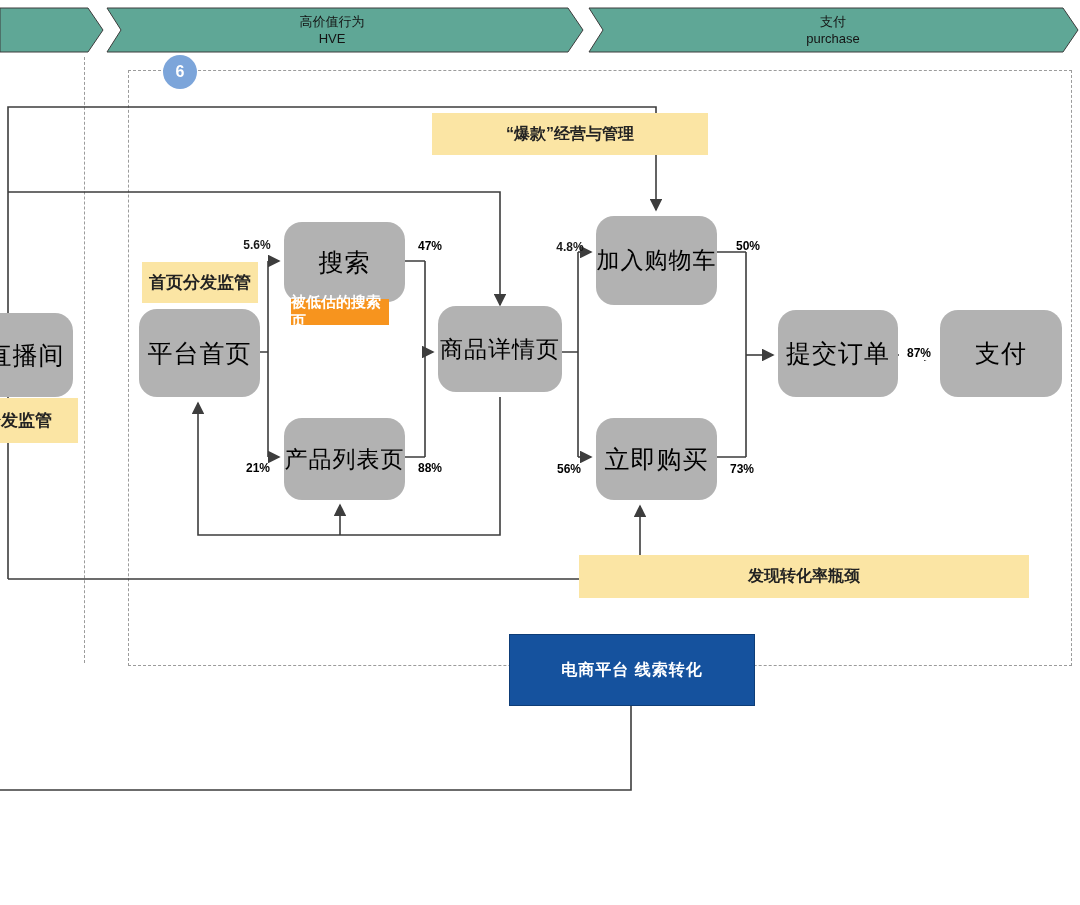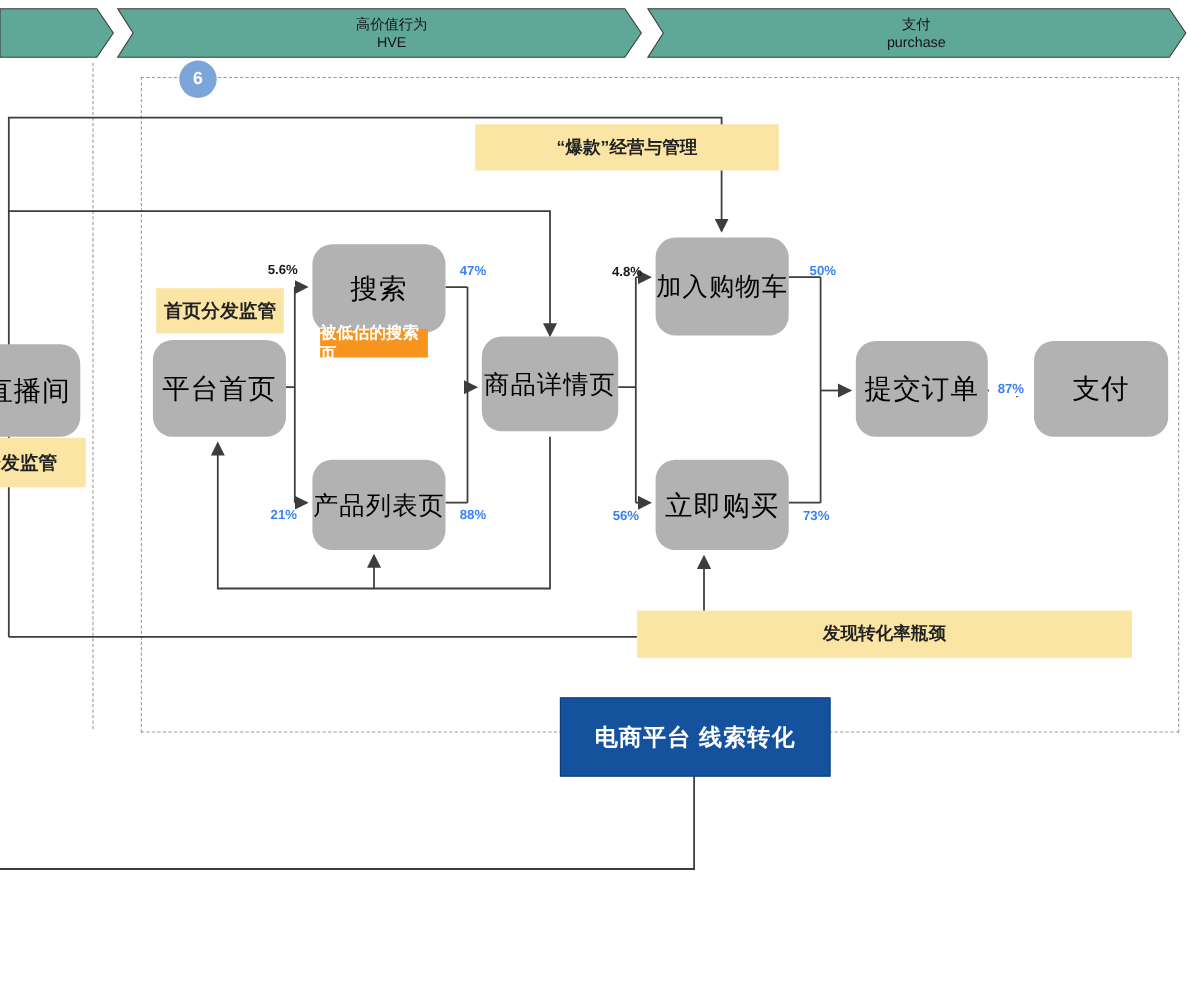--- a/index.html
+++ b/index.html
@@ -31,27 +31,27 @@
   }
   .ann.wide{font-size:16px;}
   .orange{
     position:absolute;z-index:3;background:#f7941e;color:#ffffff;
     display:flex;align-items:center;justify-content:center;
     font-size:15px;font-weight:700;
   }
   .blue-box{
     position:absolute;z-index:2;background:#15529e;border:1px solid #0e3d77;
     color:#ffffff;display:flex;align-items:center;justify-content:center;
-    font-size:21px;font-weight:700;letter-spacing:1px;
+    font-size:16px;font-weight:700;letter-spacing:1px;
   }
   .metric{
     position:absolute;z-index:3;font-size:12px;font-weight:700;
     text-align:center;white-space:nowrap;
   }
-  .metric.red{color:#3b82f6;}
+  .metric.red{color:#000000;}
   .metric.dark{color:#1a1a1a;}
   .metric.onLine{background:#ffffff;padding:0 2px;}
   .banner-seg-text{
     position:absolute;z-index:4;top:10px;height:42px;
     display:flex;flex-direction:column;align-items:center;justify-content:center;
     font-size:13px;line-height:1.3;color:#141414;font-weight:500;text-align:center;
   }
   .badge{
     position:absolute;z-index:4;left:163px;top:55px;width:34px;height:34px;
     border-radius:50%;background:#7ca5da;color:#ffffff;
@@ -101,21 +101,21 @@
     </g>
   </svg>
 
   <svg class="layer" width="1080" height="60" style="z-index:4;">
     <g fill="#5fa796" stroke="#3c3c3c" stroke-width="1">
       <polygon points="0,8 88,8 103,30 88,52 0,52"></polygon>
       <polygon points="107,8 568,8 583,30 568,52 107,52 121,30"></polygon>
       <polygon points="589,8 1063,8 1078,30 1063,52 589,52 603,30"></polygon>
     </g>
   </svg>
-  <div class="banner-seg-text" style="left:256px;width:200px;">
+  <div class="banner-seg-text" style="left:232px;width:200px;">
     <span>高价值行为</span>
     <span>HVE</span>
   </div>
   <div class="banner-seg-text" style="left:733px;width:200px;">
     <span>支付</span>
     <span>purchase</span>
   </div>
 
   <div class="badge">
     <span>6</span>

